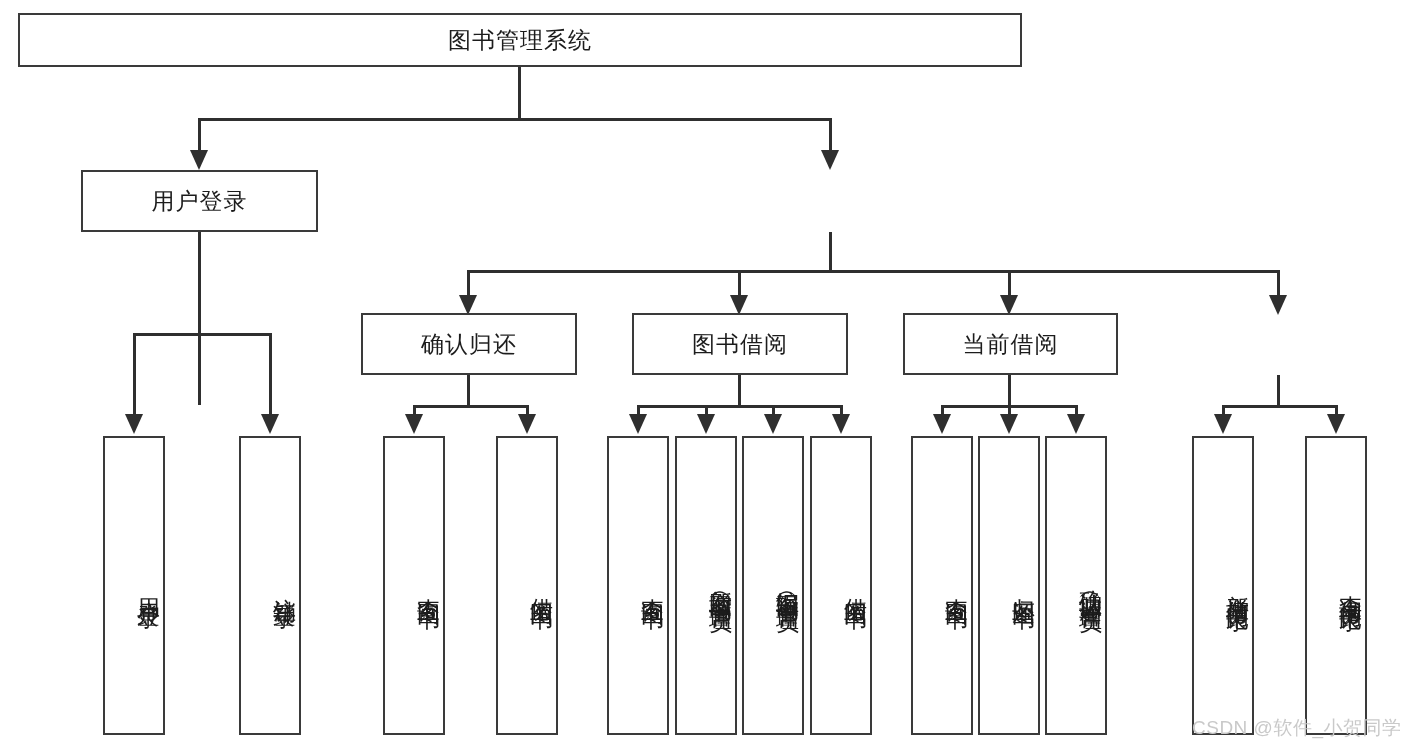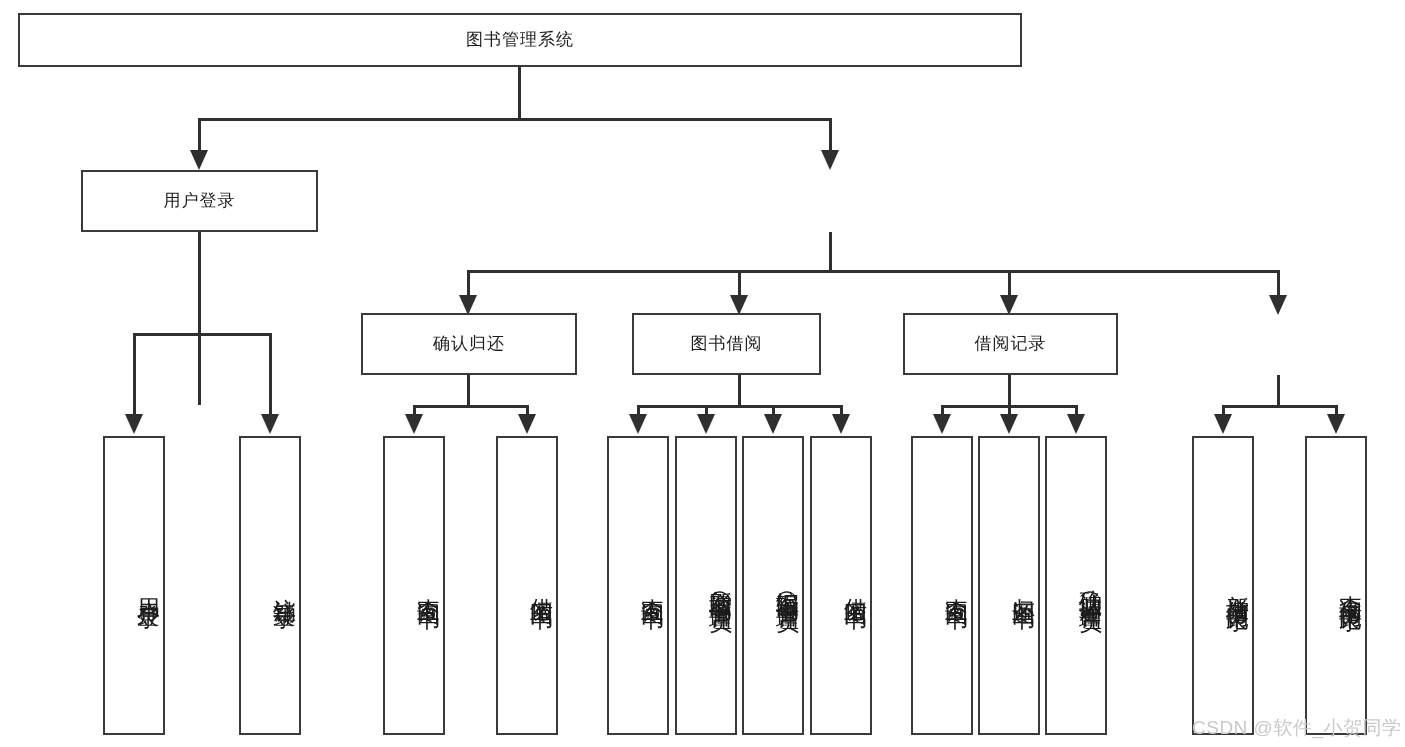--- a/index.html
+++ b/index.html
@@ -24,21 +24,21 @@
     box-sizing: border-box;
     border: 2px solid #3a3a3a;
     background: #ffffff;
     display: flex;
     align-items: center;
     justify-content: center;
     color: #1c1c1c;
     line-height: 1.25;
   }
   .node.horiz {
-    font-size: 17px;
+    font-size: 23px;
     letter-spacing: 1px;
   }
   .node.vert {
     writing-mode: vertical-rl;
     text-orientation: upright;
     font-size: 23px;
     letter-spacing: 3px;
     padding: 6px 0;
     align-items: flex-start;
     justify-content: center;
@@ -119,25 +119,25 @@
   <div class="vline" style="left:738px; top:270px; height:29px;"></div>
   <div class="arrow" style="left:730px; top:295px;"></div>
   <div class="vline" style="left:1008px; top:270px; height:29px;"></div>
   <div class="arrow" style="left:1000px; top:295px;"></div>
   <div class="vline" style="left:1277px; top:270px; height:29px;"></div>
   <div class="arrow" style="left:1269px; top:295px;"></div>
 
   <div class="node horiz" style="left:361px; top:313px; width:216px; height:62px;">
     <span>确认归还</span>
   </div>
-  <div class="node horiz" style="left:632px; top:313px; width:189px; height:62px;text-align:center;">
+  <div class="node horiz" style="left:632px; top:313px; width:216px; height:62px;text-align:center;">
     <span>图书借阅</span>
   </div>
   <div class="node horiz" style="left:903px; top:313px; width:215px; height:62px;">
-    <span>借阅记录</span>
+    <span>当前借阅</span>
   </div>
 
   <div class="vline" style="left:467px; top:375px; height:30px;"></div>
   <div class="hline" style="left:413px; top:405px; width:116px;"></div>
   <div class="vline" style="left:413px; top:405px; height:13px;"></div>
   <div class="arrow" style="left:405px; top:414px;"></div>
   <div class="vline" style="left:526px; top:405px; height:13px;"></div>
   <div class="arrow" style="left:518px; top:414px;"></div>
 
   <div class="node vert" style="left:383px; top:436px; width:62px; height:299px;">

